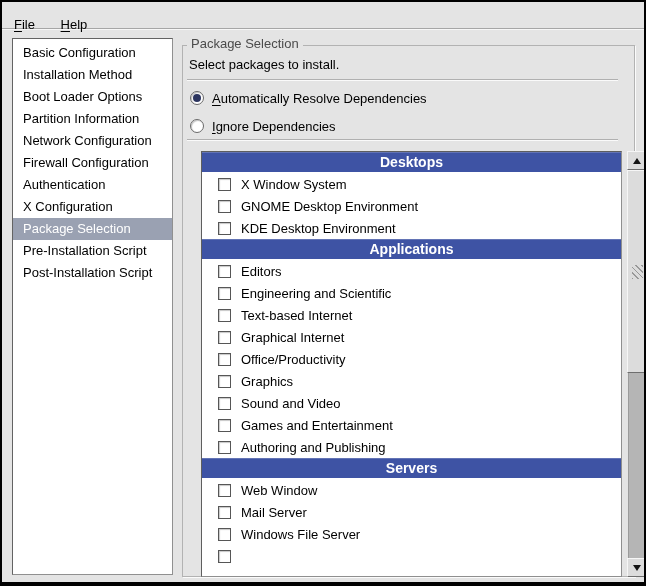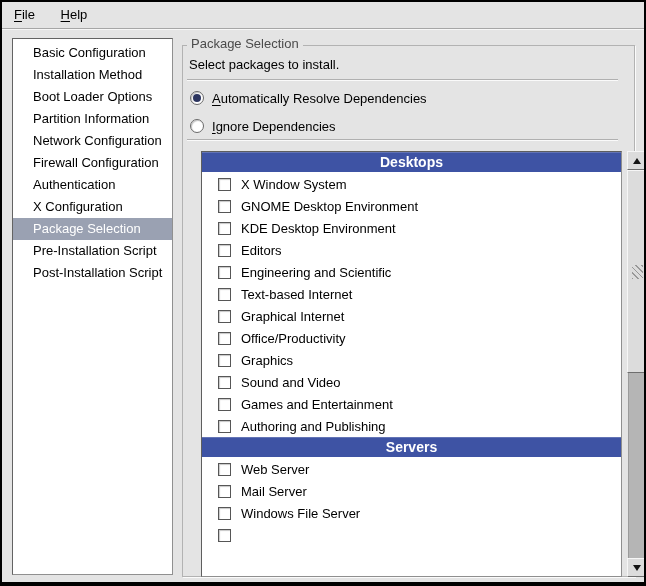--- a/index.html
+++ b/index.html
@@ -13,33 +13,33 @@
     overflow: hidden;
   }
 
   
   .menubar {
     position: absolute; left: 0; top: 0; right: 0; height: 27px;
     border-bottom: 1px solid #a6a6a6;
     box-shadow: 0 1px 0 #f7f7f7;
   }
   .menu-item {
-    display: inline-block; padding: 5px 10px 5px 10px; margin-left: 2px;
+    display: inline-block; padding: 15px 10px 5px 10px; margin-left: 2px;
     cursor: default;
   }
   .menu-item u, .rlabel u { text-decoration: underline; text-underline-offset: 2px; }
 
   
   .sidebar {
     position: absolute; left: 10px; top: 36px; width: 161px; height: 537px;
     background: #fff;
     border: 1px solid; border-color: #636363 #909090 #909090 #636363;
     padding-top: 3px; overflow: hidden;
   }
-  .sidebar-item { height: 22px; line-height: 22px; padding-left: 20px; white-space: nowrap; }
+  .sidebar-item { height: 22px; line-height: 22px; padding-left: 10px; white-space: nowrap; }
   .sidebar-item.selected { background: #9aa1b2; color: #fff; }
 
   
   .groupbox {
     position: absolute; left: 180px; top: 43px; width: 453px; height: 532px;
     border: 1px solid #b2b2b2;
     box-shadow: 1px 1px 0 #fbfbfb;
   }
   .group-title {
     position: absolute; left: 4px; top: -10px;
@@ -163,20 +163,21 @@
             <span class="pkg-label">X Window System</span>
           </div>
           <div class="pkg-row">
             <span class="checkbox"></span>
             <span class="pkg-label">GNOME Desktop Environment</span>
           </div>
           <div class="pkg-row">
             <span class="checkbox"></span>
             <span class="pkg-label">KDE Desktop Environment</span>
           </div>
+          <div class="pkg-header">Applications</div>
           <div class="pkg-row">
             <span class="checkbox"></span>
             <span class="pkg-label">Editors</span>
           </div>
           <div class="pkg-row">
             <span class="checkbox"></span>
             <span class="pkg-label">Engineering and Scientific</span>
           </div>
           <div class="pkg-row">
             <span class="checkbox"></span>
@@ -202,21 +203,21 @@
             <span class="checkbox"></span>
             <span class="pkg-label">Games and Entertainment</span>
           </div>
           <div class="pkg-row">
             <span class="checkbox"></span>
             <span class="pkg-label">Authoring and Publishing</span>
           </div>
           <div class="pkg-header">Servers</div>
           <div class="pkg-row">
             <span class="checkbox"></span>
-            <span class="pkg-label">Web Server</span>
+            <span class="pkg-label">Web Window</span>
           </div>
           <div class="pkg-row">
             <span class="checkbox"></span>
             <span class="pkg-label">Mail Server</span>
           </div>
           <div class="pkg-row">
             <span class="checkbox"></span>
             <span class="pkg-label">Windows File Server</span>
           </div>
           <div class="pkg-row">

